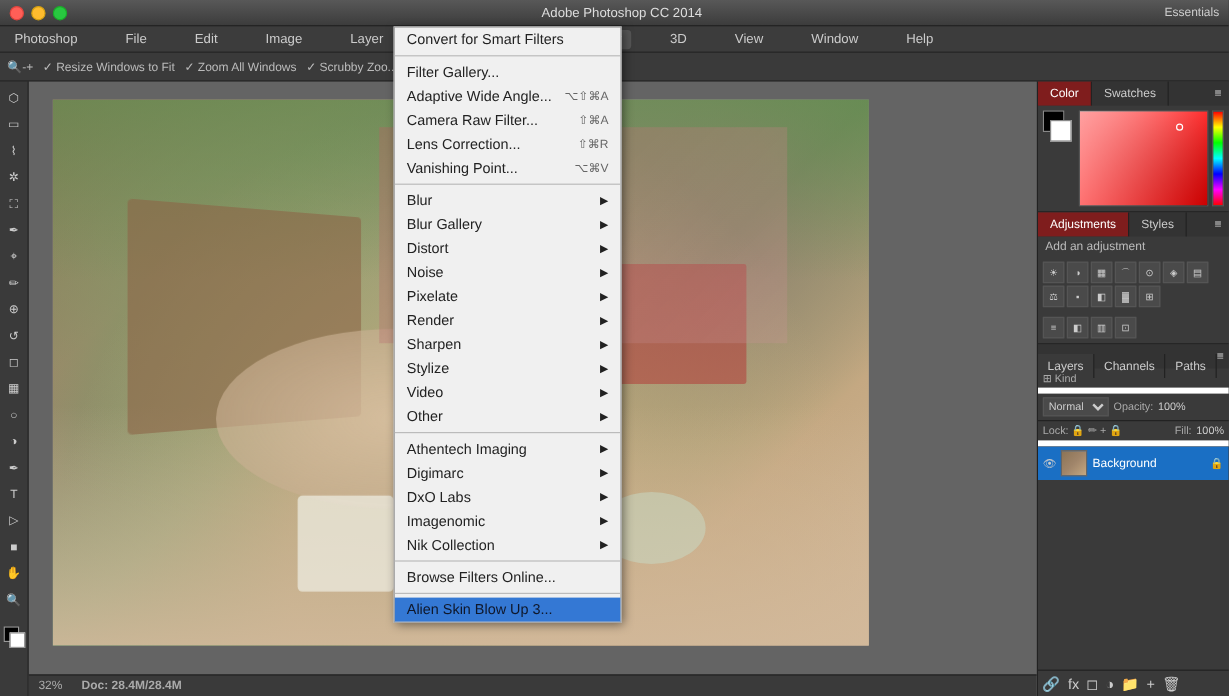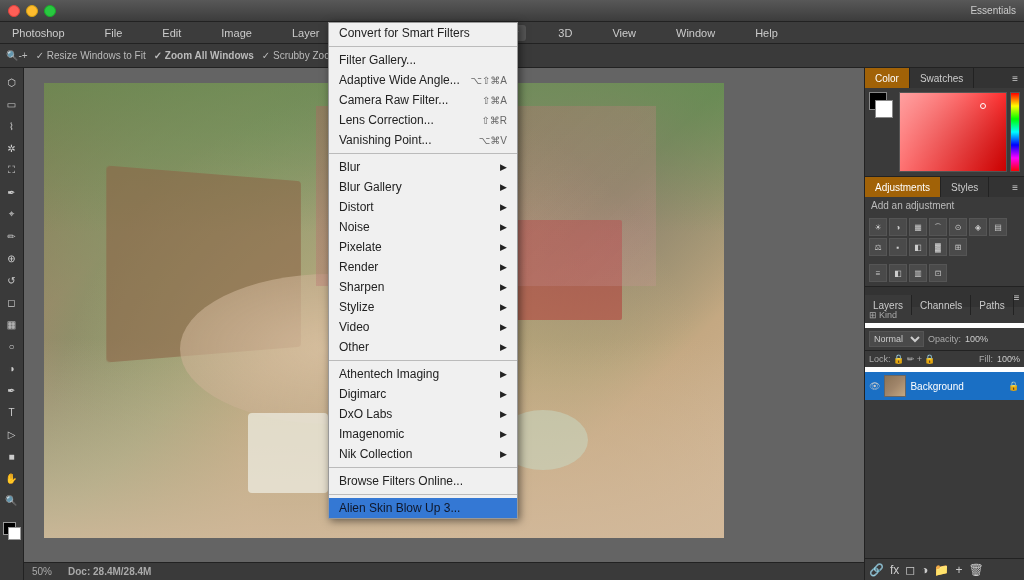--- a/index.html
+++ b/index.html
@@ -144,21 +144,21 @@
       padding: 0 10px;
       font-size: 10px;
       color: #ccc;
       cursor: pointer;
       height: 100%;
       display: flex;
       align-items: center;
       border-right: 1px solid #222;
     }
     .panel-tab.active {
-      background: #a16207;
+      background: #7f1d1d;
       color: #fff;
     }
     .color-picker-area {
       padding: 4px;
       display: flex;
       gap: 4px;
     }
     .hue-strip {
       width: 10px;
       height: 80px;
@@ -295,20 +295,21 @@
   </style>
 </head>
 <body>
 
 <div id="titlebar">
   <div class="traffic-lights">
     <div class="traffic-light tl-close"></div>
     <div class="traffic-light tl-min"></div>
     <div class="traffic-light tl-max"></div>
   </div>
+  <div class="title">Adobe Photoshop CC 2014</div>
   <div style="font-size:10px;color:#ccc;margin-left:auto;">Essentials</div>
 </div>
 
 <div id="menubar">
   <span class="menu-item">Photoshop</span>
   <span class="menu-item">File</span>
   <span class="menu-item">Edit</span>
   <span class="menu-item">Image</span>
   <span class="menu-item">Layer</span>
   <span class="menu-item">Type</span>
@@ -316,21 +317,21 @@
   <span class="menu-item" style="background:#555;">Filter</span>
   <span class="menu-item">3D</span>
   <span class="menu-item">View</span>
   <span class="menu-item">Window</span>
   <span class="menu-item">Help</span>
 </div>
 
 <div id="optionsbar">
   <span style="font-size:10px;">🔍-+</span>
   <span style="font-size:10px;">✓ Resize Windows to Fit</span>
-  <span style="font-size:10px;font-weight:bold;">✓ Zoom All Windows</span>
+  <span style="font-size:10px;">✓ Zoom All Windows</span>
   <span style="font-size:10px;">✓ Scrubby Zoo...</span>
 </div>
 
 <div id="main-layout">
 
   <div id="toolbox">
     <div class="tool-btn">⬡</div>
     <div class="tool-btn">▭</div>
     <div class="tool-btn">⌇</div>
     <div class="tool-btn">✲</div>
@@ -366,21 +367,21 @@
         <div style="position:absolute;top:0;left:0;right:0;height:150px;background:linear-gradient(to bottom, rgba(100,140,80,0.7), transparent);"></div>
         <div style="position:absolute;top:20%;left:10%;width:200px;height:180px;background:rgba(140,100,70,0.6);transform:perspective(300px) rotateY(15deg);border-radius:4px;"></div>
         <div style="position:absolute;top:30%;right:15%;width:120px;height:100px;background:rgba(180,50,50,0.5);border-radius:2px;"></div>
         <div style="position:absolute;bottom:25%;left:20%;width:300px;height:150px;background:radial-gradient(ellipse, rgba(220,195,165,0.8), rgba(190,165,135,0.6));border-radius:50%;"></div>
         <div style="position:absolute;bottom:10%;left:30%;width:80px;height:80px;background:rgba(240,240,230,0.7);border-radius:4px;"></div>
         <div style="position:absolute;bottom:15%;right:20%;width:90px;height:60px;background:rgba(200,220,200,0.5);border-radius:50%;"></div>
         <div style="position:absolute;top:5%;left:40%;right:10%;height:180px;background:linear-gradient(135deg,rgba(180,100,100,0.4),rgba(200,150,150,0.3));"></div>
       </div>
     </div>
     <div id="statusbar">
-      <span>50%</span>
+      <span>32%</span>
       <span style="margin-left:16px;font-weight:bold;">Doc: 28.4M/28.4M</span>
     </div>
   </div>
 
   <div id="right-panel">
 
     <div id="color-panel">
       <div class="panel-tabs">
         <div class="panel-tab active">Color</div>
         <div class="panel-tab">Swatches</div>

